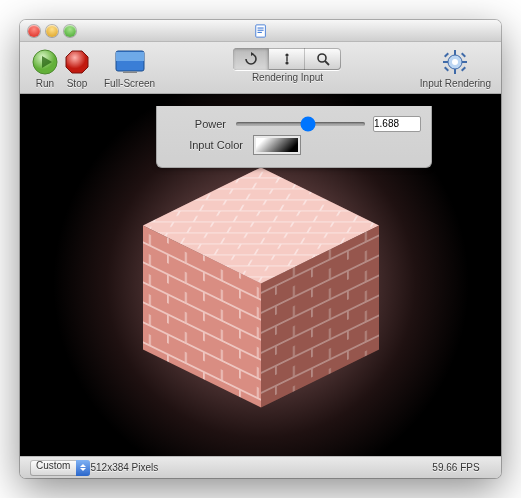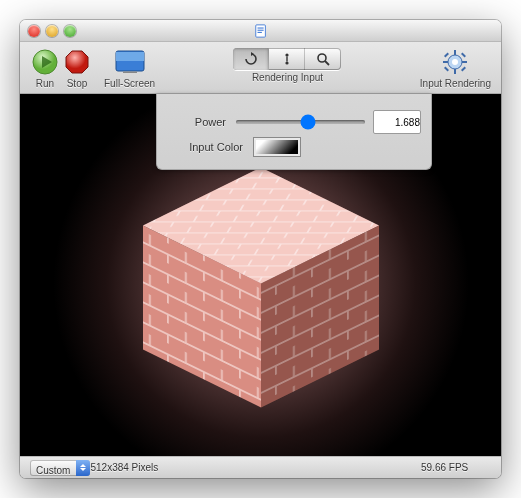--- a/index.html
+++ b/index.html
@@ -89,27 +89,27 @@
     width: 100%;
     height: 362px;
     background: #000;
     position: relative;
     overflow: hidden;
   }
 
   .overlay-panel {
     position: absolute;
     left: 136px;
-    top: 0;
+    top: 12px;
     width: 276px;
     background: linear-gradient(#d7d7d7, #d0d0d0);
     border: 1px solid #a6a6a6;
     border-top: none;
     border-radius: 0 0 6px 6px;
-    padding: 13px 10px 9px 10px;
+    padding: 7px 10px 9px 10px;
     box-shadow: 0 1px 5px rgba(0,0,0,0.4);
     font-size: 11px;
   }
   .param-row { display: flex; align-items: center; margin: 3px 0; }
   .param-label { width: 76px; text-align: right; margin-right: 10px; color: #333; text-shadow: 0 1px 0 #efefef; }
   .slider {
     flex: 1;
     -webkit-appearance: none;
     height: 4px;
     background: linear-gradient(#8f8f8f,#b8b8b8);
@@ -117,26 +117,26 @@
     margin-right: 8px;
     box-shadow: inset 0 1px 2px rgba(0,0,0,0.4);
   }
   .slider::-webkit-slider-thumb, .slider::-moz-range-thumb {
     -webkit-appearance: none;
     width: 13px; height: 13px; border-radius: 50%;
     background: radial-gradient(circle at 40% 30%, #fff, #c9c9c9);
     border: 1px solid #868686;
   }
   .valbox {
-    width: 48px; height: 24px;
+    width: 48px; height: 16px;
     background: #fff;
     border: 1px solid #9a9a9a;
     border-radius: 2px;
     font-size: 10px;
-    text-align: right;
+    text-align: left;
     line-height: 16px;
   }
   .colorwell {
     width: 48px; height: 20px;
     border: 1px solid #888;
     box-shadow: inset 0 0 0 2px #e9e9e9;
     background: linear-gradient(135deg, #fff 0%, #fff 20%, #000 80%, #000 100%);
   }
 
   .statusbar {
@@ -145,21 +145,21 @@
     align-items: center;
     padding: 0 10px;
     background: linear-gradient(#eaeaea, #cfcfcf);
     border-top: 1px solid #bbb;
     font-size: 10px;
     color: #333;
     text-shadow: 0 1px 0 #f5f5f5;
   }
   .popup {
     display: inline-flex;
-    align-items: flex-end;
+    align-items: flex-start;
     height: 16px;
     border-radius: 3px;
     background: linear-gradient(#fefefe, #d6d6d6);
     box-shadow: inset 0 0 0 1px rgba(0,0,0,0.25);
     font-size: 10px;
     padding: 0 0 0 6px;
     overflow: hidden;
   }
   .popup .cap {
     width: 14px; height: 100%;
@@ -168,21 +168,21 @@
     display: flex; flex-direction: column; align-items: center; justify-content: center;
     gap: 1px;
   }
   .popup .cap::before, .popup .cap::after {
     content: ""; width: 0; height: 0;
     border-left: 3px solid transparent; border-right: 3px solid transparent;
   }
   .popup .cap::before { border-bottom: 3px solid #fff; }
   .popup .cap::after { border-top: 3px solid #fff; }
   .statusbar .center { flex: 1; text-align: left; }
-  .statusbar .right { text-align: left; min-width: 70px; }
+  .statusbar .right { text-align: center; min-width: 70px; }
 
   .cube {
     position: absolute;
     left: 50%; top: 50%;
     transform: translate(-50%, -46%);
     width: 260px; height: 260px;
     filter: blur(0.3px);
   }
   .glow {
     position: absolute;

